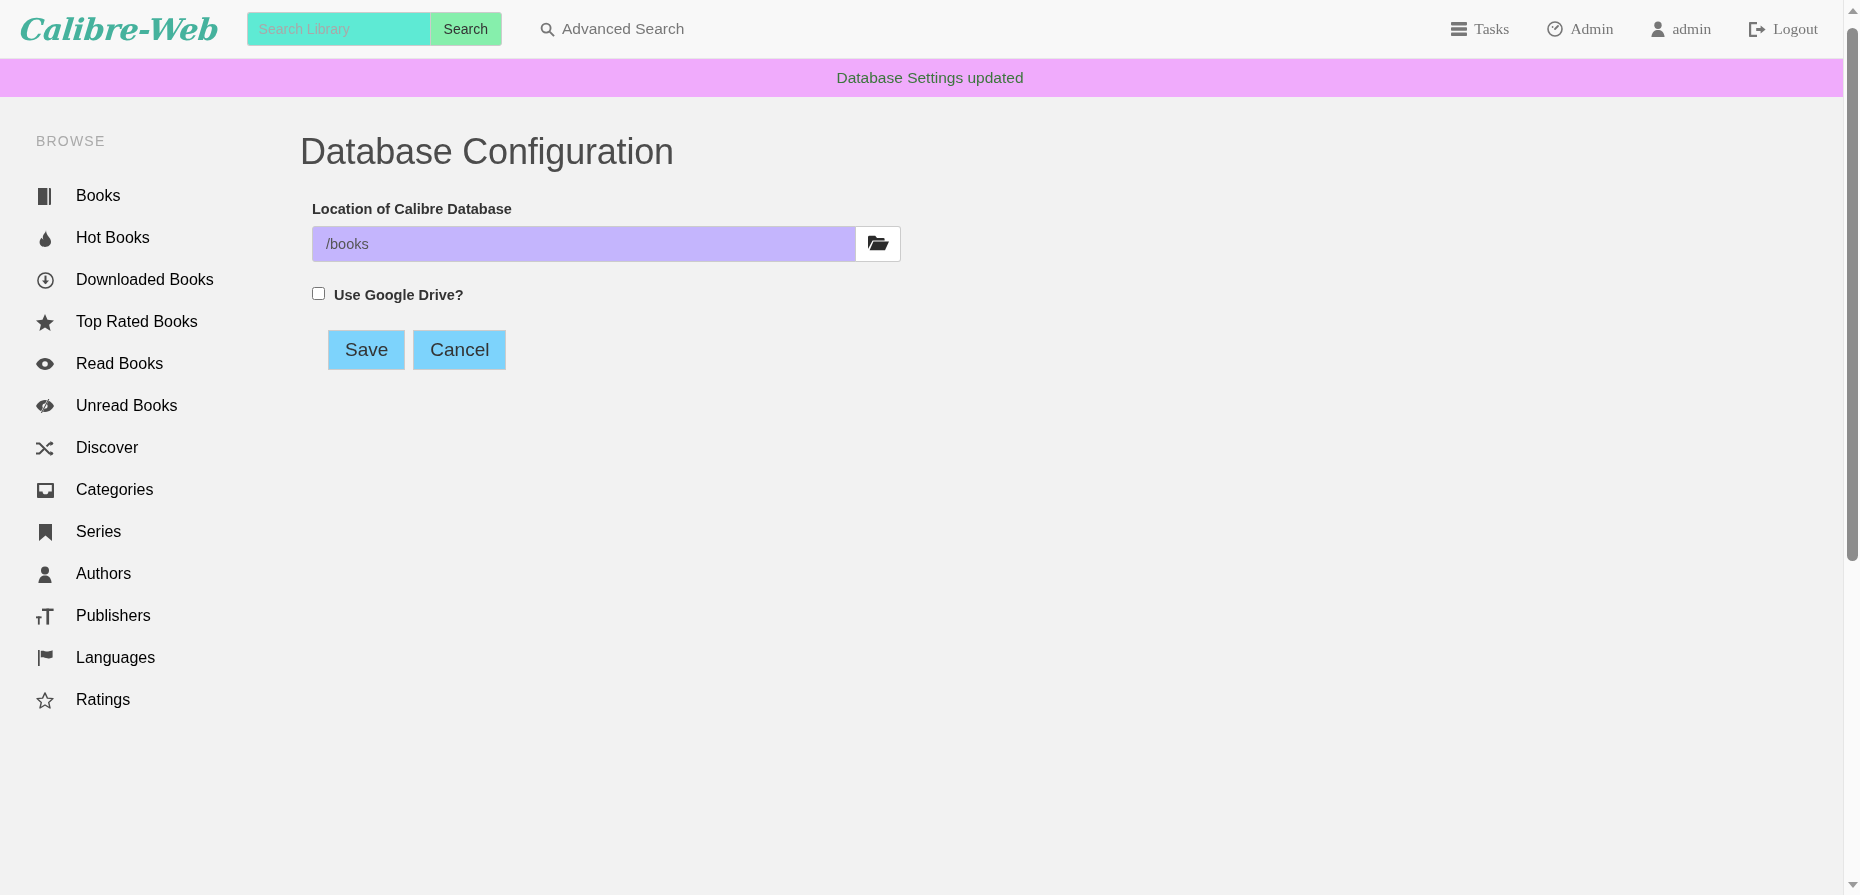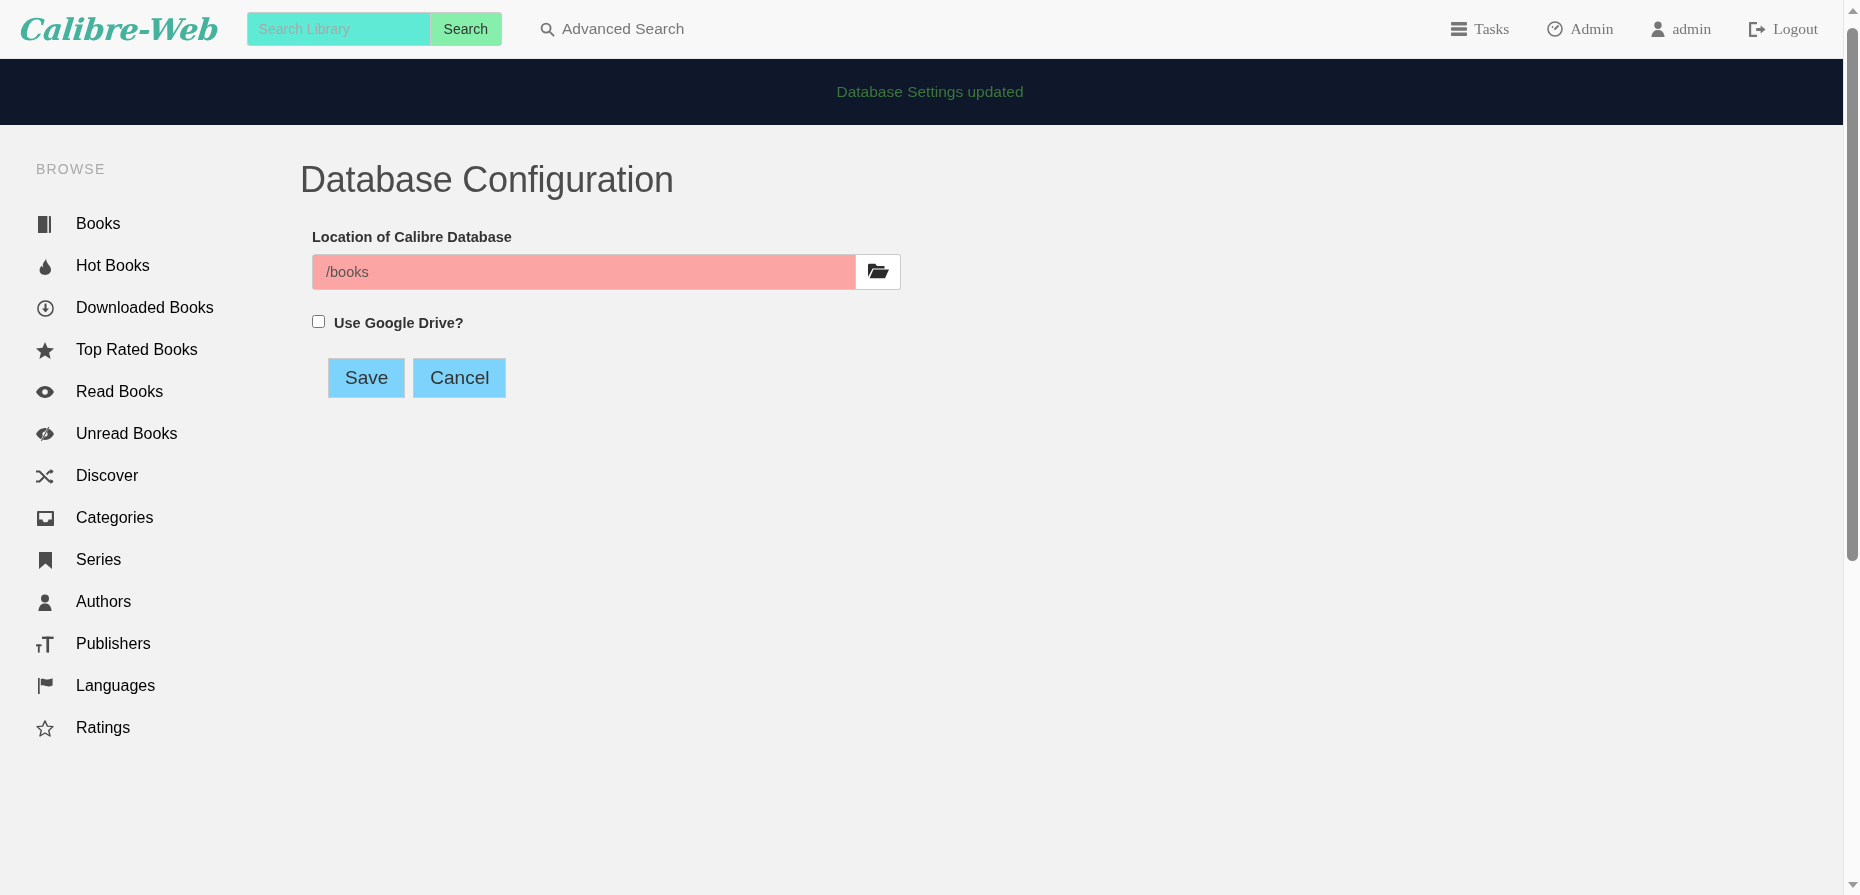--- a/index.html
+++ b/index.html
@@ -76,22 +76,22 @@
     display: flex; align-items: center; gap: 7px;
     font-size: 15.5px; color: #777;
     text-decoration: none; cursor: pointer;
     white-space: nowrap;
     font-family: Liberation Serif, serif;
   }
   .nav-icon { display: inline-flex; align-items: center; justify-content: center; }
 
   
   .flash {
-    height: 66px;
-    background: #0f172a;
+    height: 38px;
+    background: #f0abfc;
     color: #3c763d;
     display: flex;
     align-items: center;
     justify-content: center;
     font-size: 15.5px;
   }
 
   
   .page { display: flex; height: 785px; }
 
@@ -143,21 +143,21 @@
     margin-bottom: 9px;
   }
   .input-row { display: flex; align-items: stretch; width: 589px; height: 36px; }
   .path-input {
     flex: 1;
     border: 1px solid #ccc;
     border-radius: 3px 0 0 3px;
     padding: 0 13px;
     font-size: 14.5px;
     color: #555;
-    background: #fca5a5;
+    background: #c4b5fd;
     outline: none;
     font-family: "Liberation Sans", sans-serif;
   }
   .folder-btn {
     width: 45px;
     border: 1px solid #ccc;
     border-left: none;
     border-radius: 0 3px 3px 0;
     background: #fff;
     display: flex;

